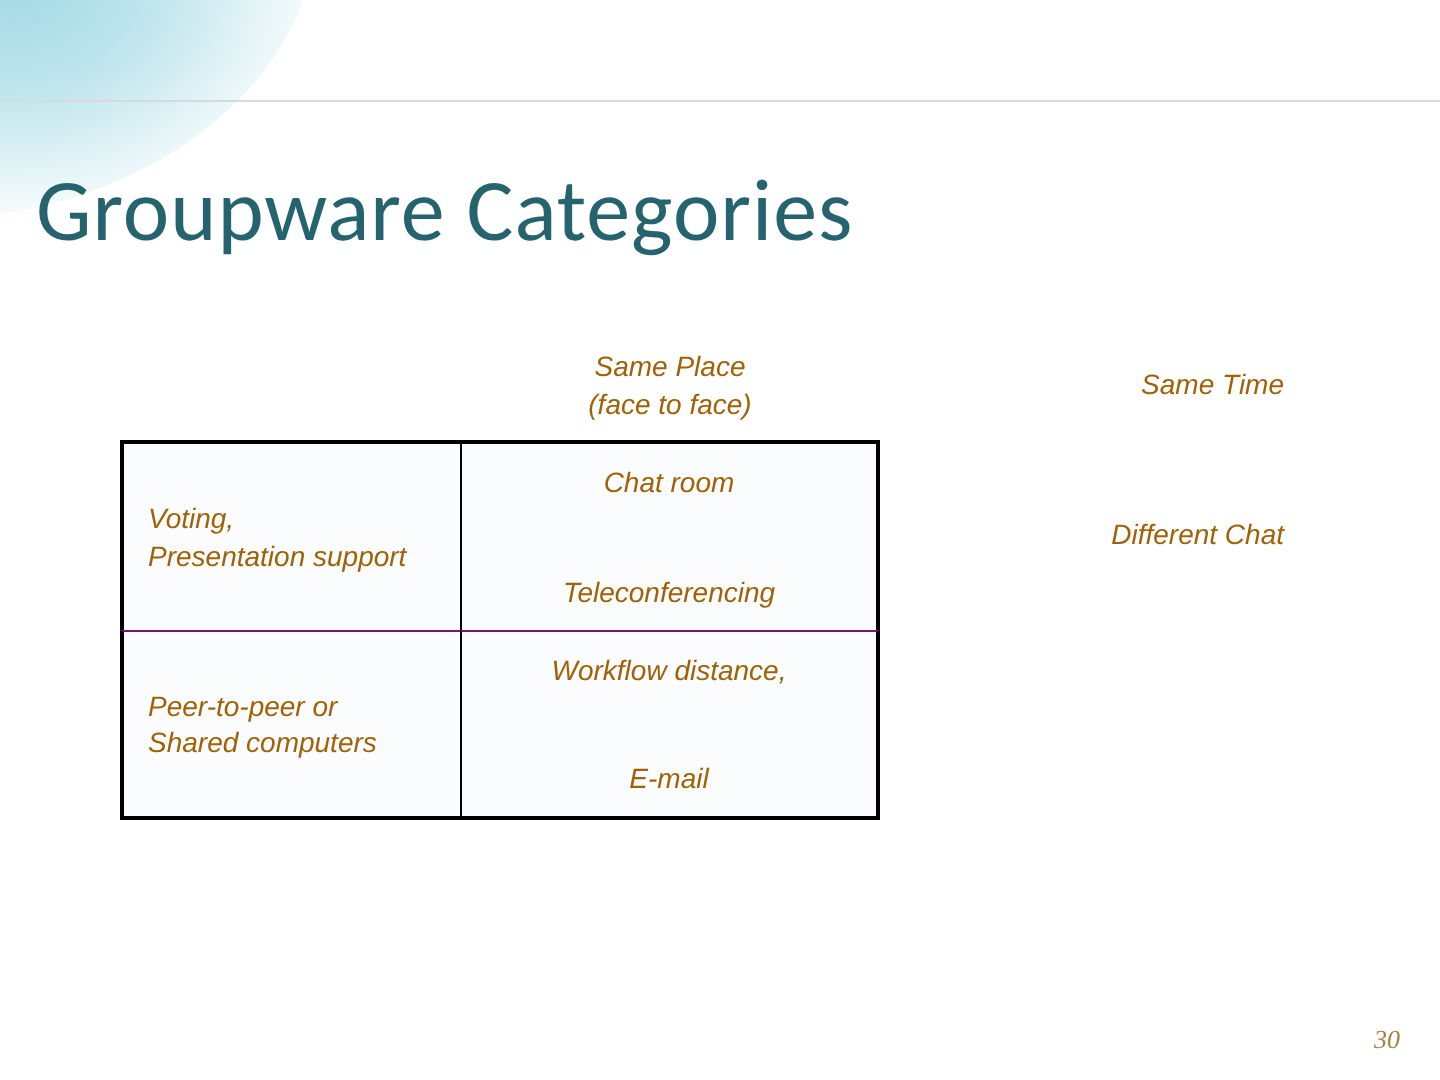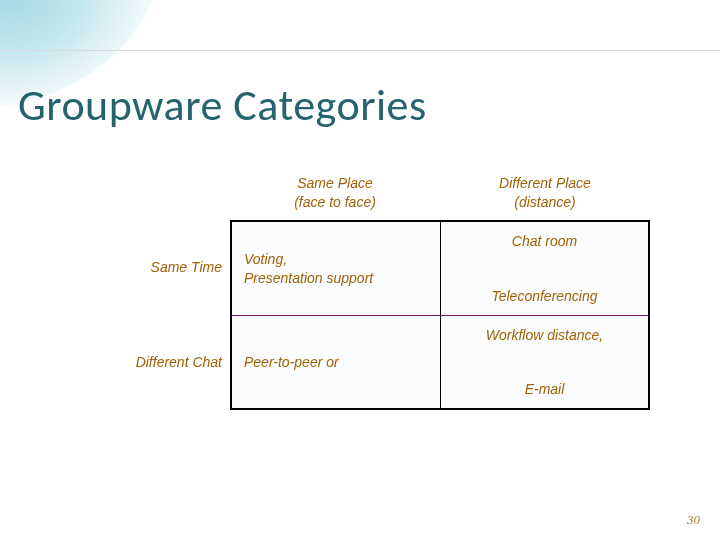--- a/index.html
+++ b/index.html
@@ -116,42 +116,39 @@
   <div class="title">Groupware Categories</div>
 
   <div class="matrix">
     <div class="matrix-grid">
 
       <div class="mcell"></div>
       <div class="mcell col-header">
         <span>Same Place</span>
         <span>(face to face)</span>
       </div>
-      <div class="mcell col-header">
-        <span>Different Place</span>
-        <span>(distance)</span>
-      </div>
 
       <div class="mcell row-header">
         <span>Same Time</span>
       </div>
       <div class="mcell body-cell left-align btop bleft">
         <span>Voting,</span>
         <span>Presentation support</span>
       </div>
       <div class="mcell body-cell center-align btop bright bmid-v">
         <span>Chat room</span>
         <span>Teleconferencing</span>
       </div>
 
       <div class="mcell row-header">
         <span>Different Chat</span>
       </div>
       <div class="mcell body-cell left-align bbottom bleft bmid-h">
         <span>Peer-to-peer or</span>
+        <span>Shared computers</span>
       </div>
       <div class="mcell body-cell center-align bbottom bright bmid-v bmid-h">
         <span>Workflow distance,</span>
         <span>E-mail</span>
       </div>
     </div>
   </div>
 
   <div class="pagenum">30</div>
 </div>

